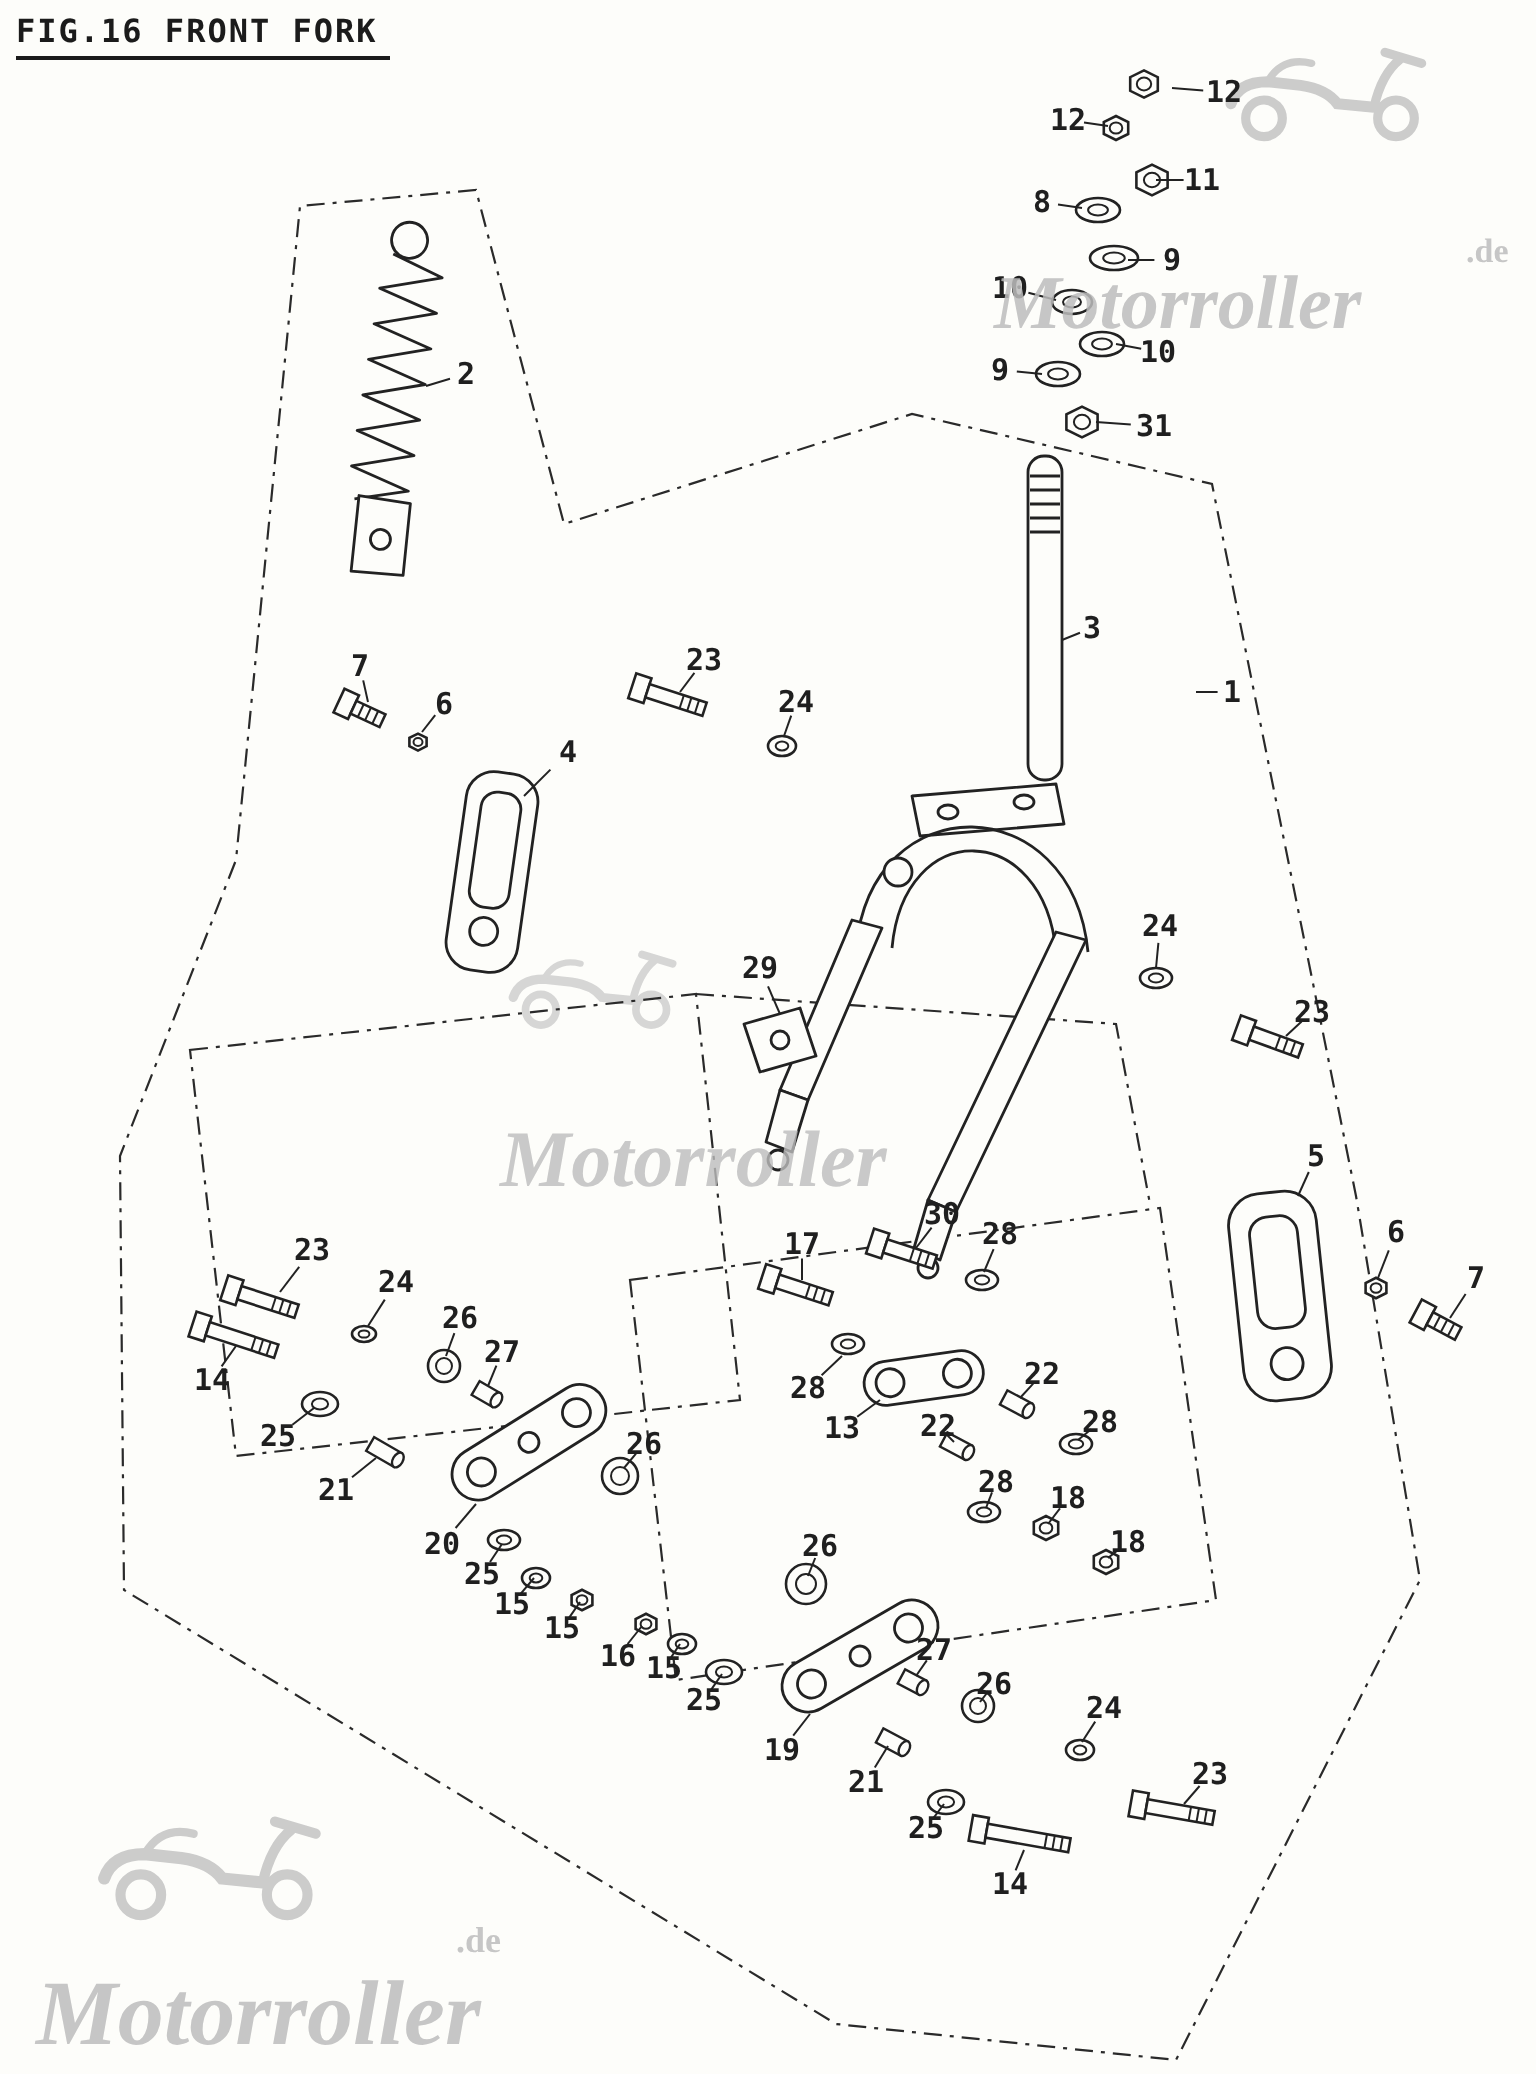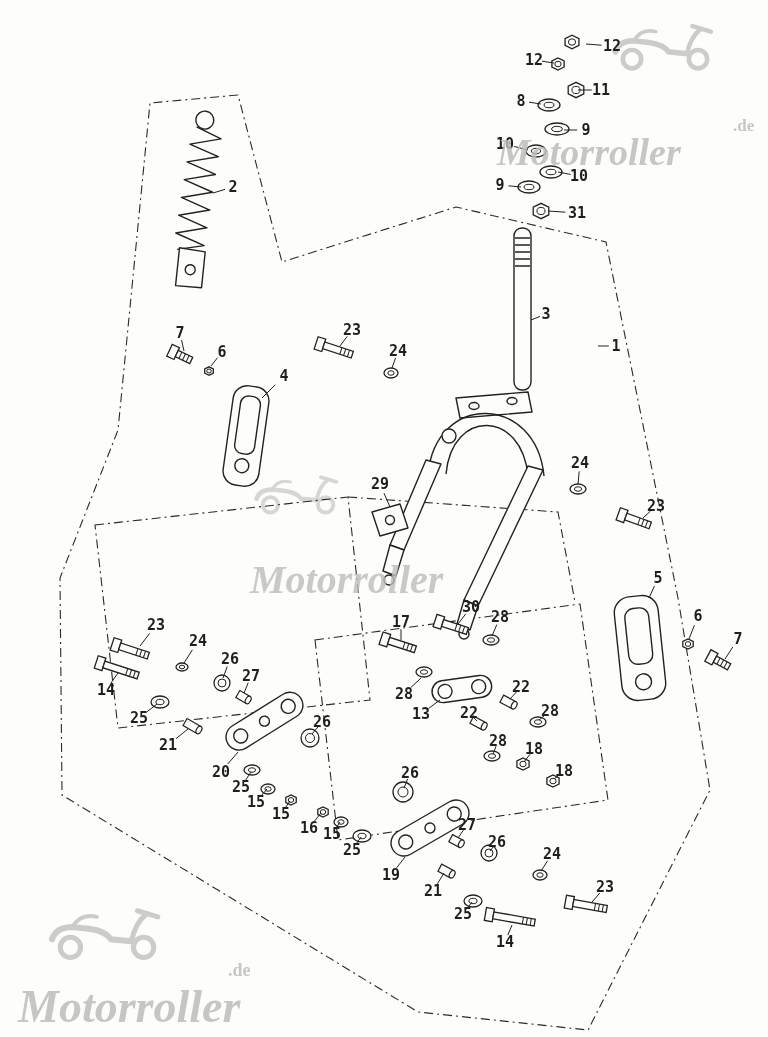--- a/index.html
+++ b/index.html
@@ -24,20 +24,21 @@
   .wm-center{left:250px;top:556px;font-size:40px;font-weight:bold;font-style:italic;opacity:.8;}
   .wm-bottom{left:18px;top:980px;font-size:46px;font-weight:bold;font-style:italic;opacity:.85;}
   .wm-bottom-de{left:228px;top:960px;font-size:18px;font-weight:bold;opacity:.85;}
   #labels-layer text{font:bold 15px "DejaVu Sans Mono",monospace;fill:#1f1f1f;}
 </style>
 </head>
 <body>
 
 <div class="page">
 
+  <div class="fig-title">FIG.16 FRONT FORK</div>
 
   <div class="wm wm-mid">Motorroller</div>
   <div class="wm wm-mid-de">.de</div>
   <div class="wm wm-center">Motorroller</div>
   <div class="wm wm-bottom-de">.de</div>
   <div class="wm wm-bottom">Motorroller</div>
 
   <svg class="diagram" width="768" height="1037" viewBox="0 0 768 1037">
     <defs>
       <symbol id="scooter" viewBox="0 0 120 72">

